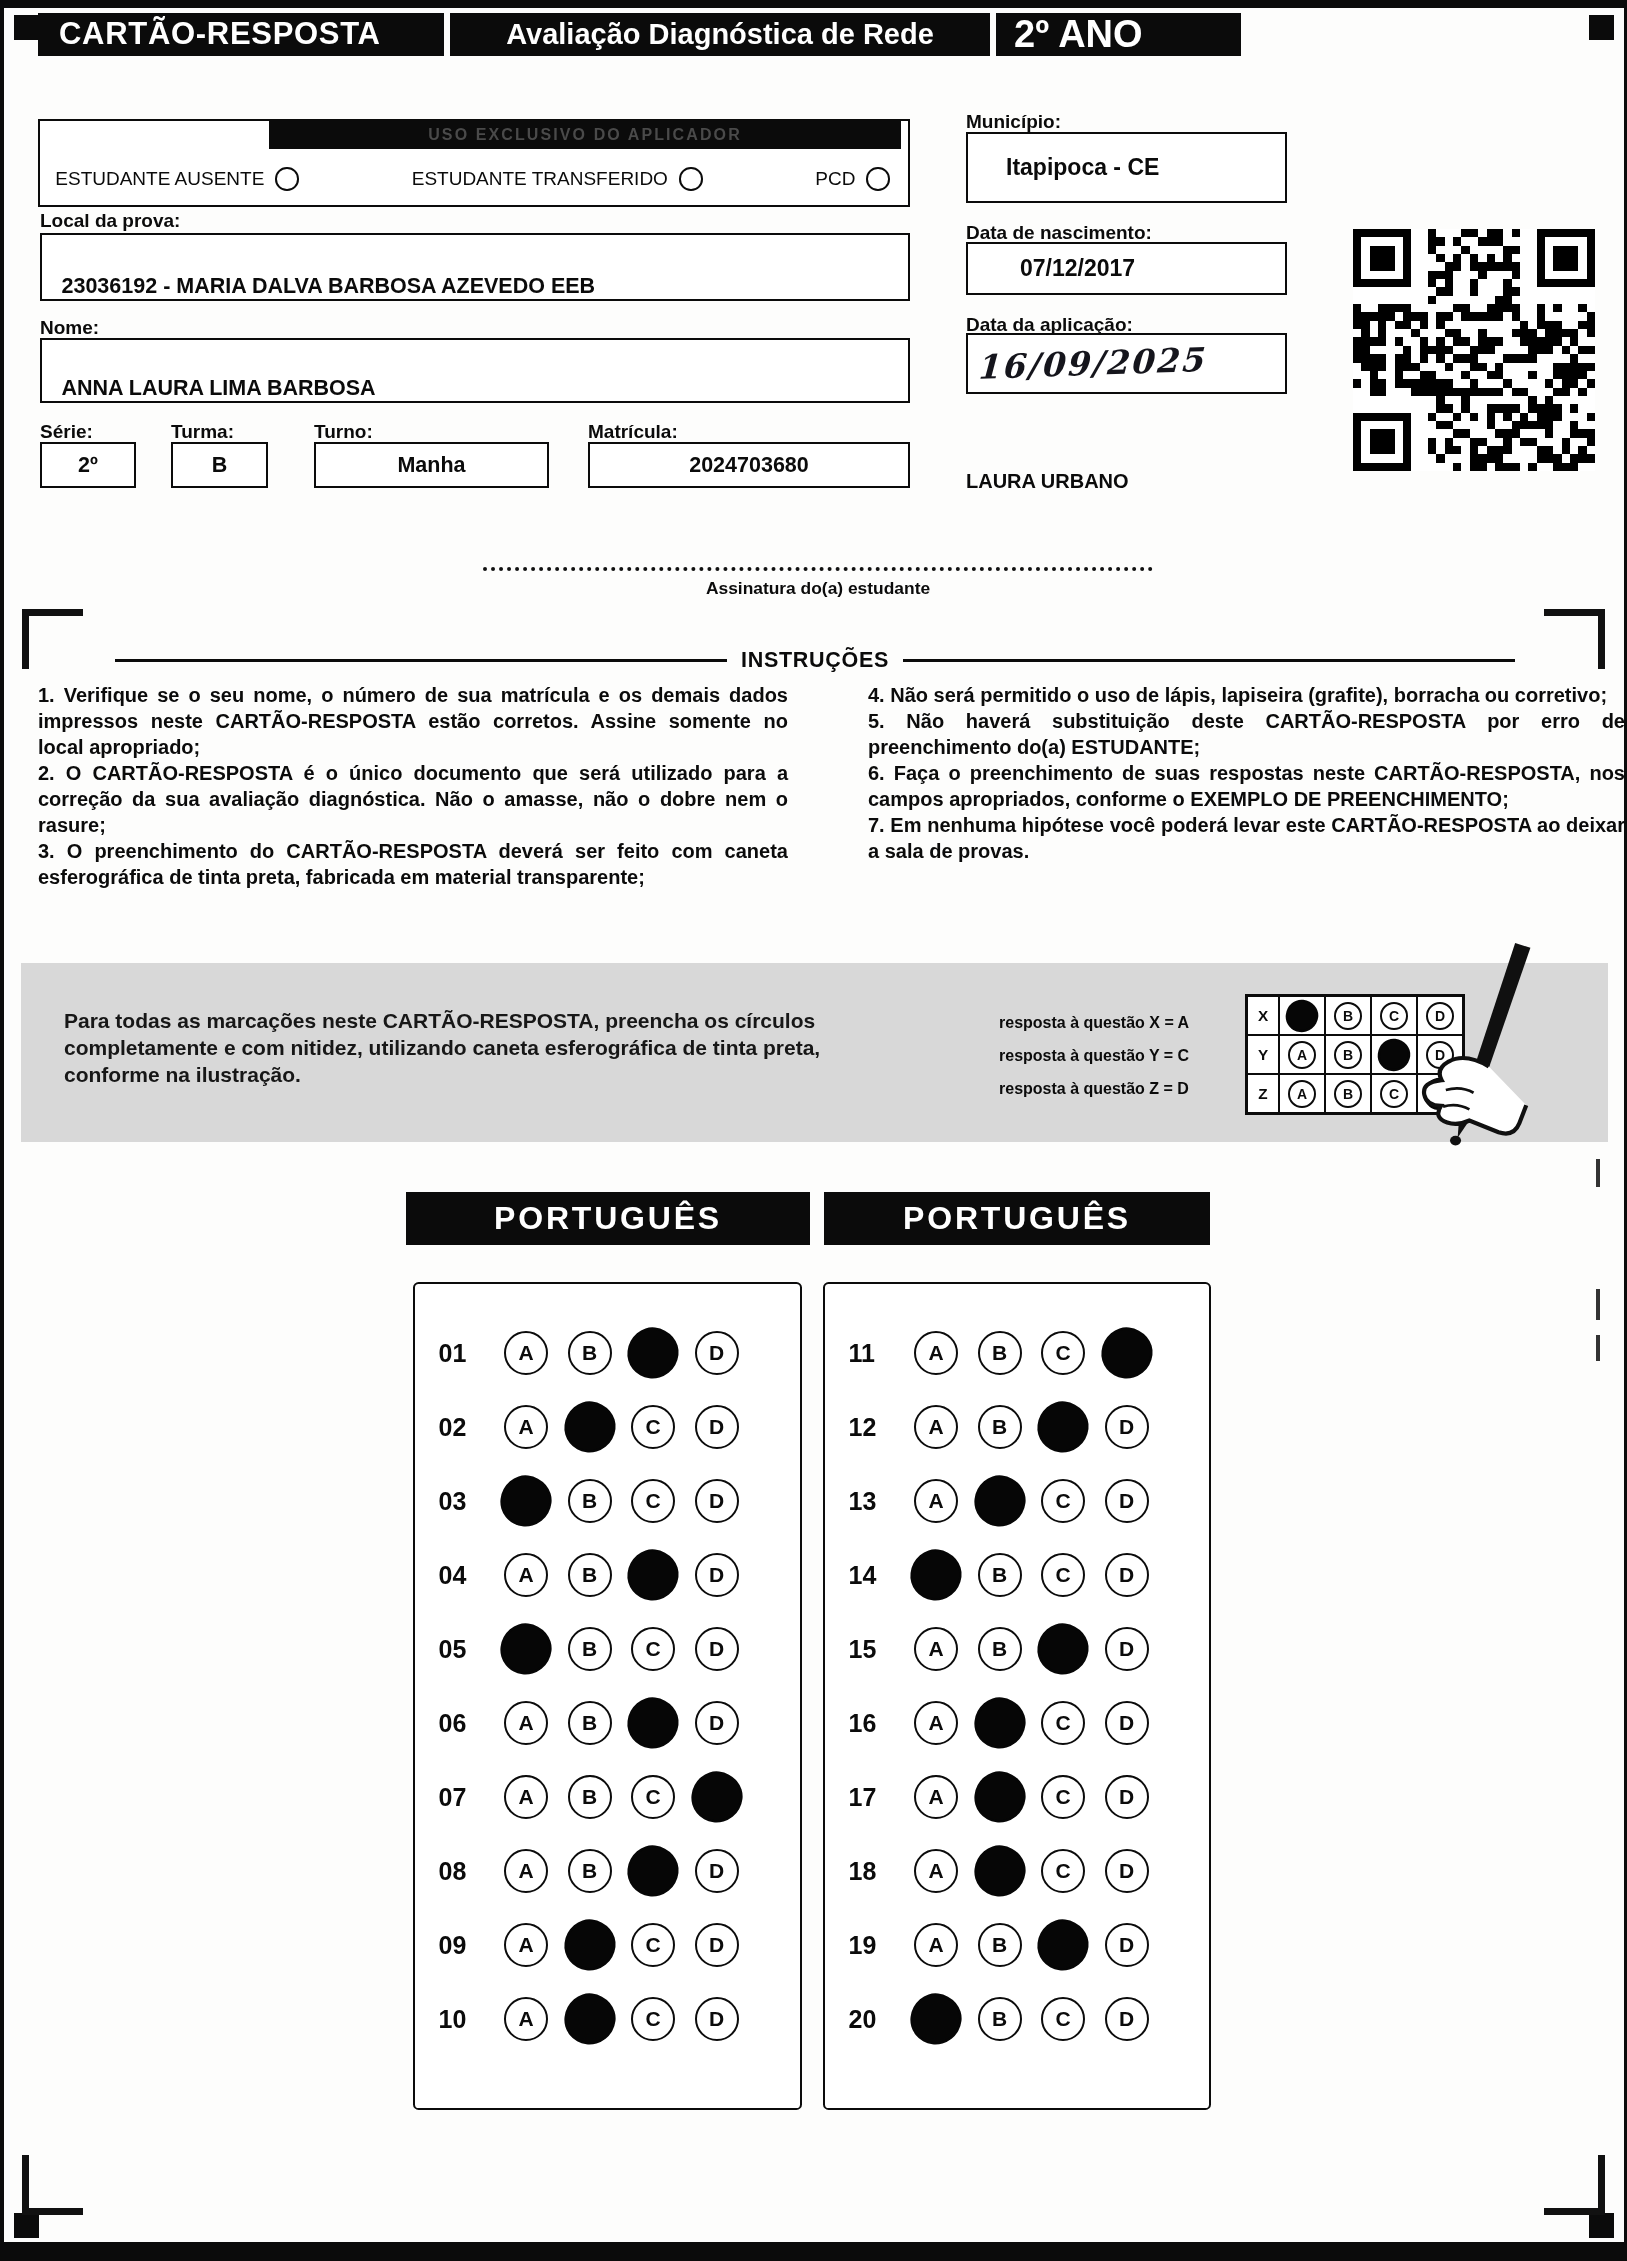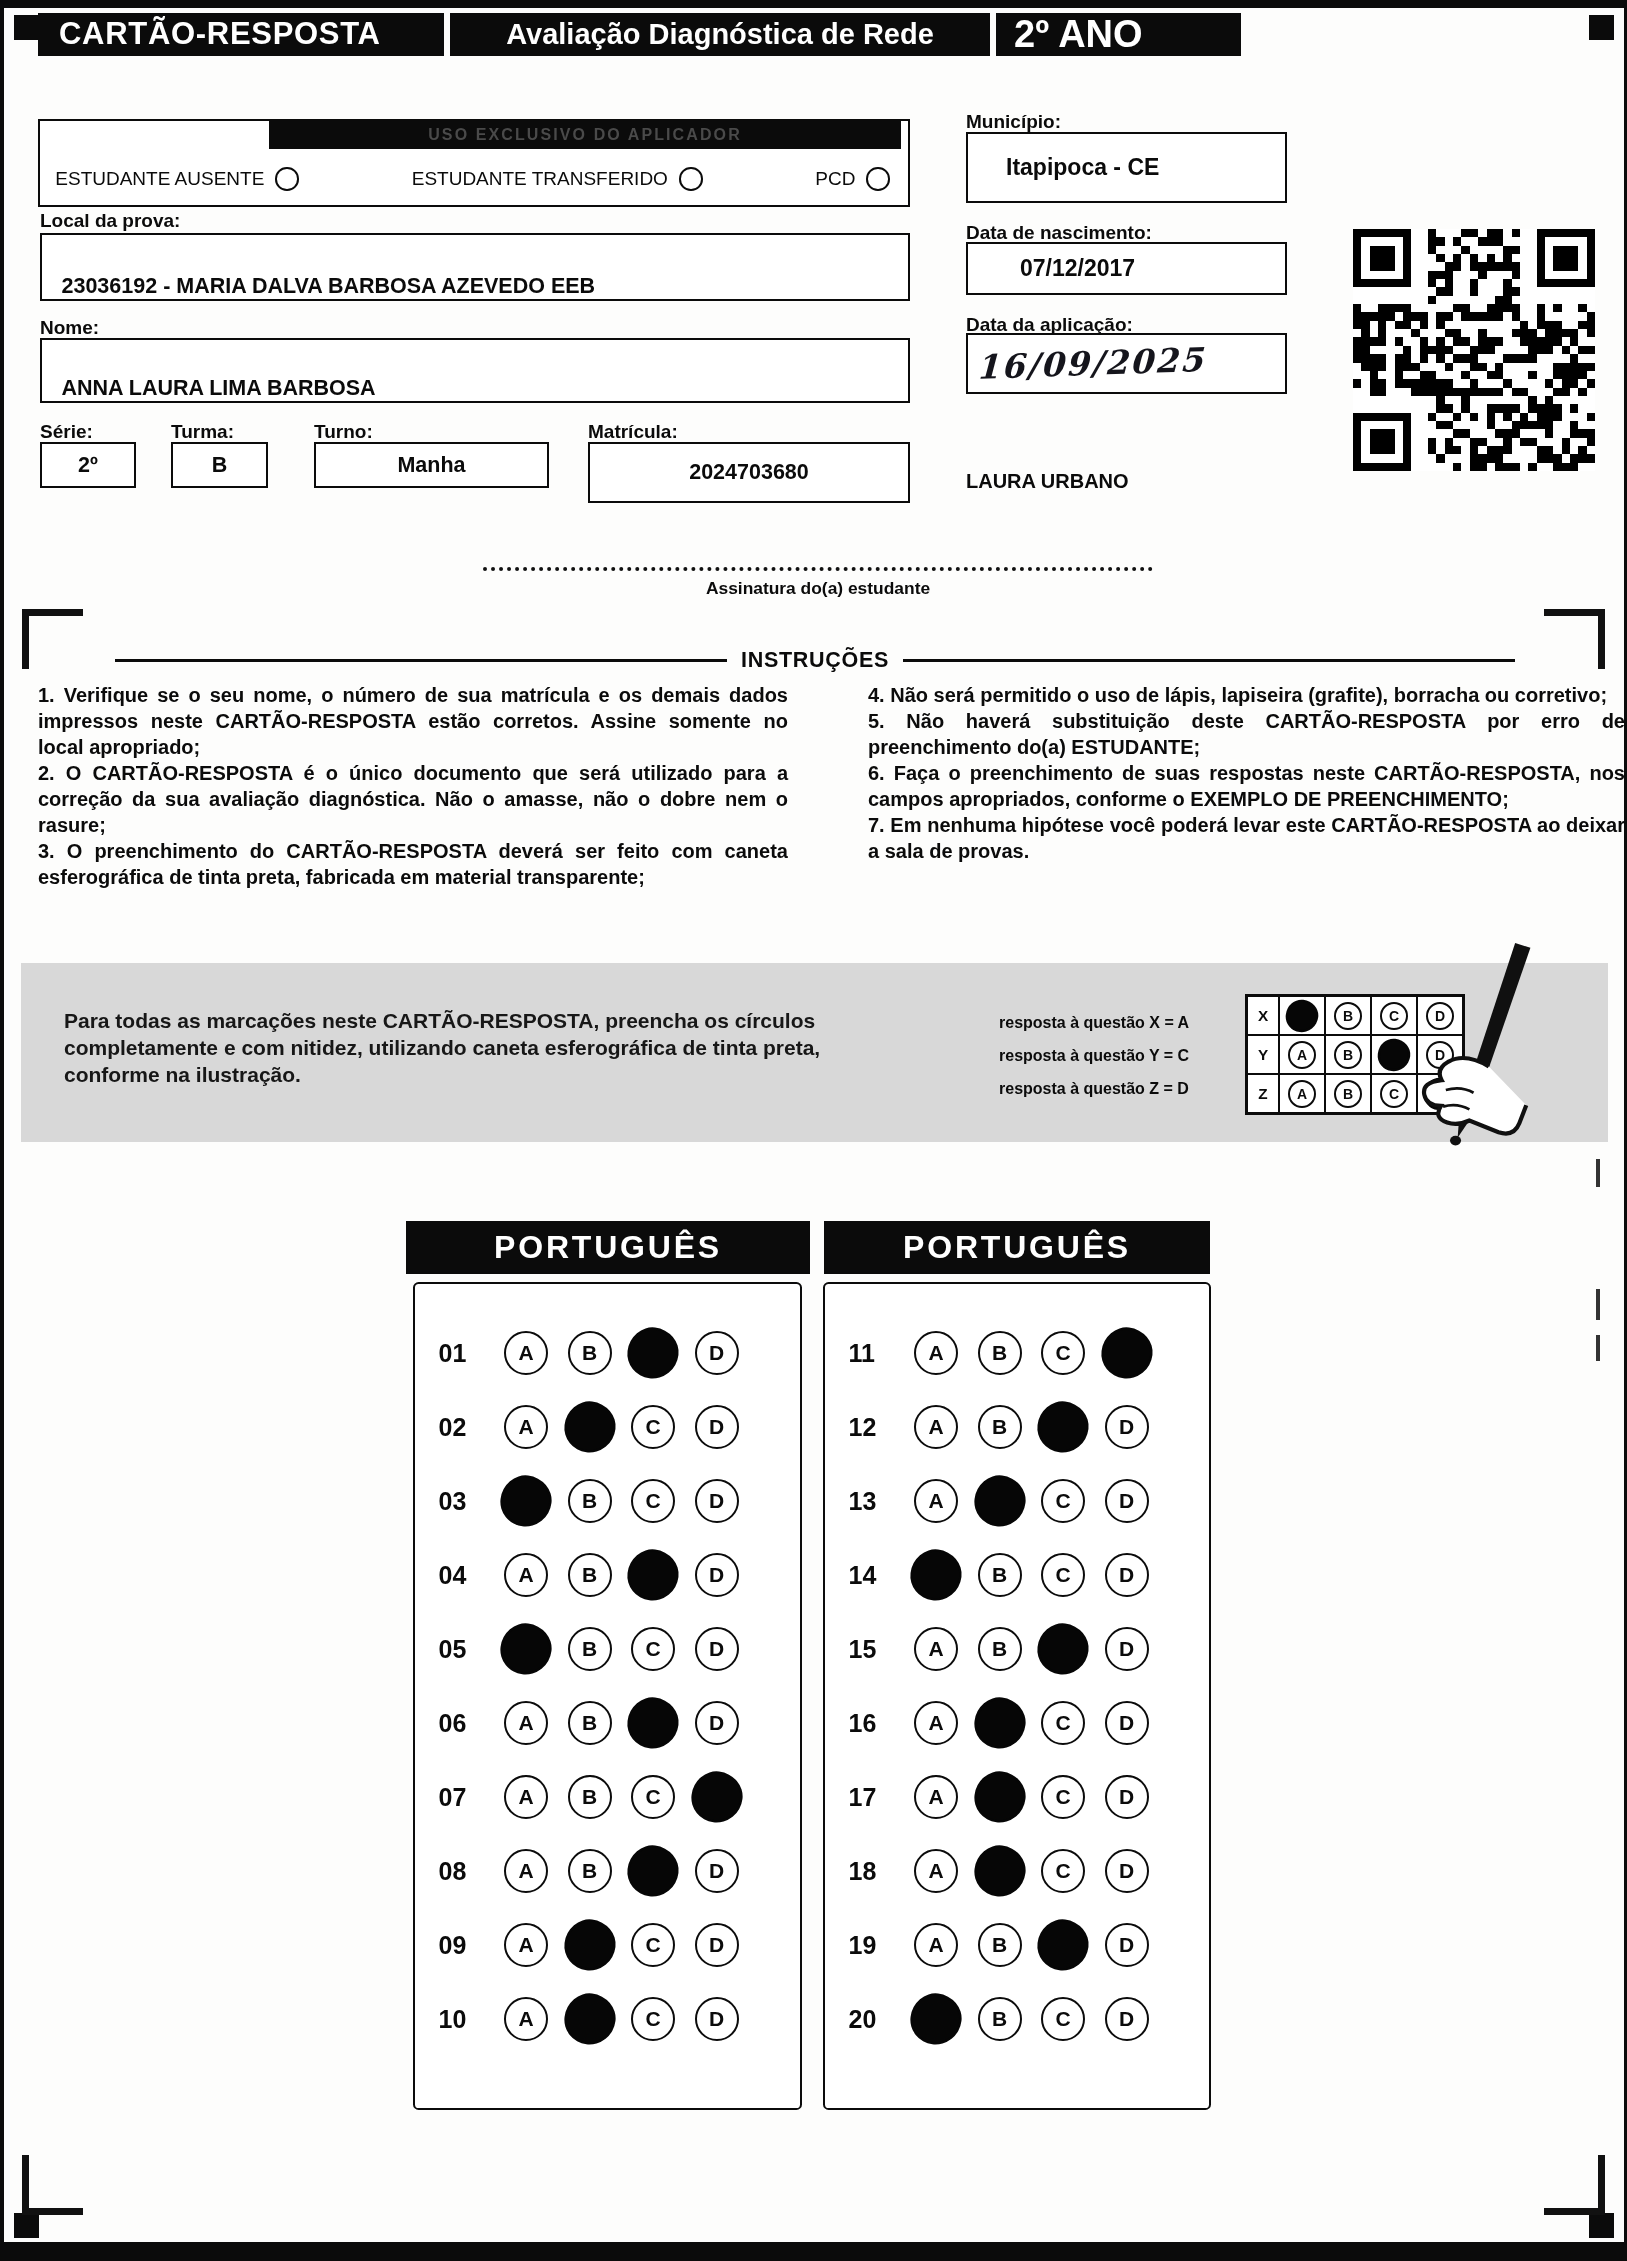--- a/index.html
+++ b/index.html
@@ -69,21 +69,21 @@
   .band-text { position:absolute; left:43px; top:44px; width:820px; font-size:21px; font-weight:bold; line-height:27px; color:#171717; }
   .legend { left:978px; top:43px; width:257px; }
   .legend-line { font-size:16px; font-weight:bold; height:33px; display:flex; align-items:center; }
   .ex-grid { left:1224px; top:31px; border:2.1px solid #0b0b0b; background:#fff; }
   .ex-row { display:flex; }
   .ex-cell { width:46px; height:39px; border:1.4px solid #0b0b0b; display:flex; align-items:center; justify-content:center; background:#fff; }
   .ex-label { width:32px; font-weight:bold; font-size:15.3px; }
   .pen { left:1379px; top:943px; width:160px; height:208px; z-index:5; }
 
   
-  .ans-head { height:53px; justify-content:center; font-size:32px; font-weight:bold; letter-spacing:2.8px;margin-top:29px; }
+  .ans-head { height:53px; justify-content:center; font-size:32px; font-weight:bold; letter-spacing:2.8px; }
   .ans-box { width:389px; height:828px; border:2.8px solid #0b0b0b; border-radius:5.6px; background:#fff; padding-top:32px; }
   .q-row { display:flex; align-items:center; gap:19.5px; height:74px; padding-left:23.6px; }
   .q-num { width:46px; font-weight:bold; font-size:25px; flex:none; }
 </style>
 </head>
 <body>
 
 <div class="page">
 
   <div class="abs edge-top"></div>
@@ -149,21 +149,21 @@
 
   <div class="abs border-box field center" style="left:40px;top:442px;width:96px;height:46px">
     <span>2º</span>
   </div>
   <div class="abs border-box field center" style="left:171px;top:442px;width:97px;height:46px">
     <span>B</span>
   </div>
   <div class="abs border-box field center" style="left:314px;top:442px;width:235px;height:46px">
     <span>Manha</span>
   </div>
-  <div class="abs border-box field center" style="left:588px;top:442px;width:322px;height:61px">
+  <div class="abs border-box field center" style="left:588px;top:442px;width:322px;height:46px">
     <span>2024703680</span>
   </div>
 
   <div class="abs label" style="left:966px;top:111px">Município:</div>
   <div class="abs border-box field" style="left:966px;top:132px;width:321px;height:71px;padding-left:38px;font-size:23px">
     <span>Itapipoca - CE</span>
   </div>
 
   <div class="abs label" style="left:966px;top:222px">Data de nascimento:</div>
   <div class="abs border-box field" style="left:966px;top:242px;width:321px;height:53px;padding-left:52px;font-size:23px">

